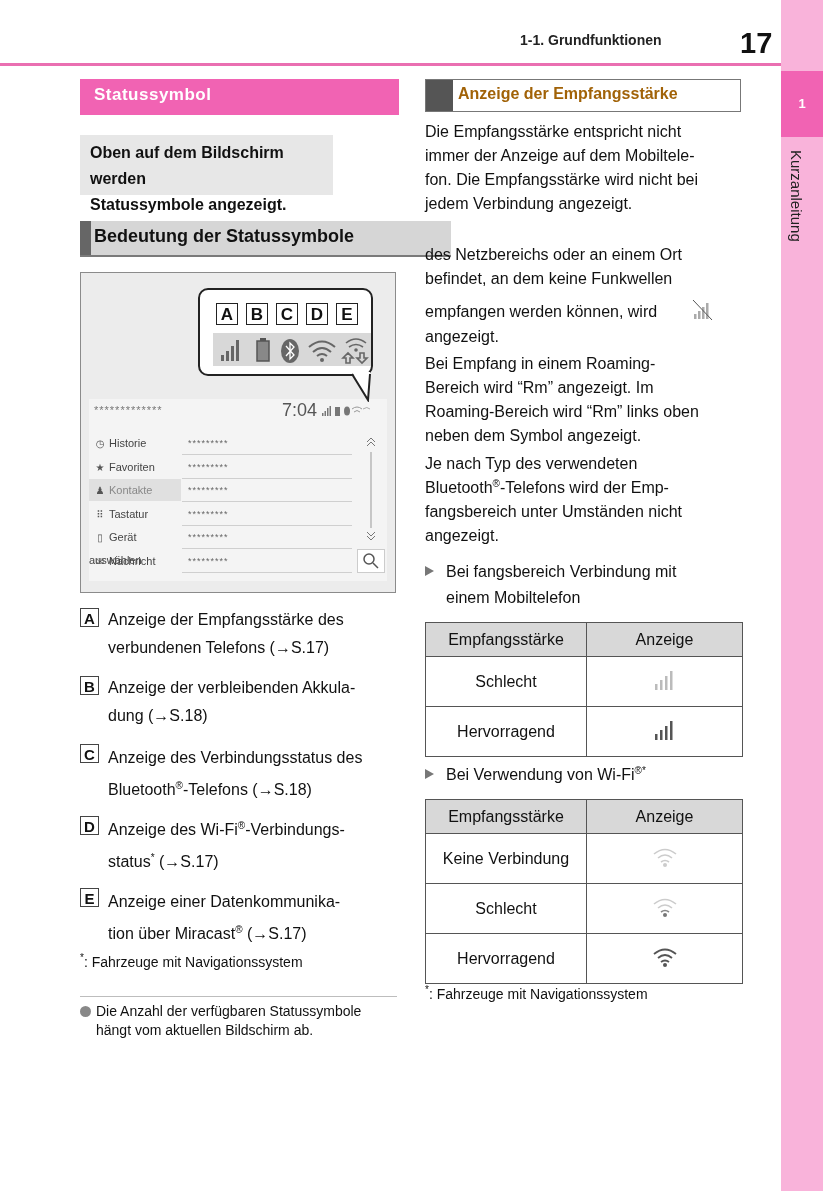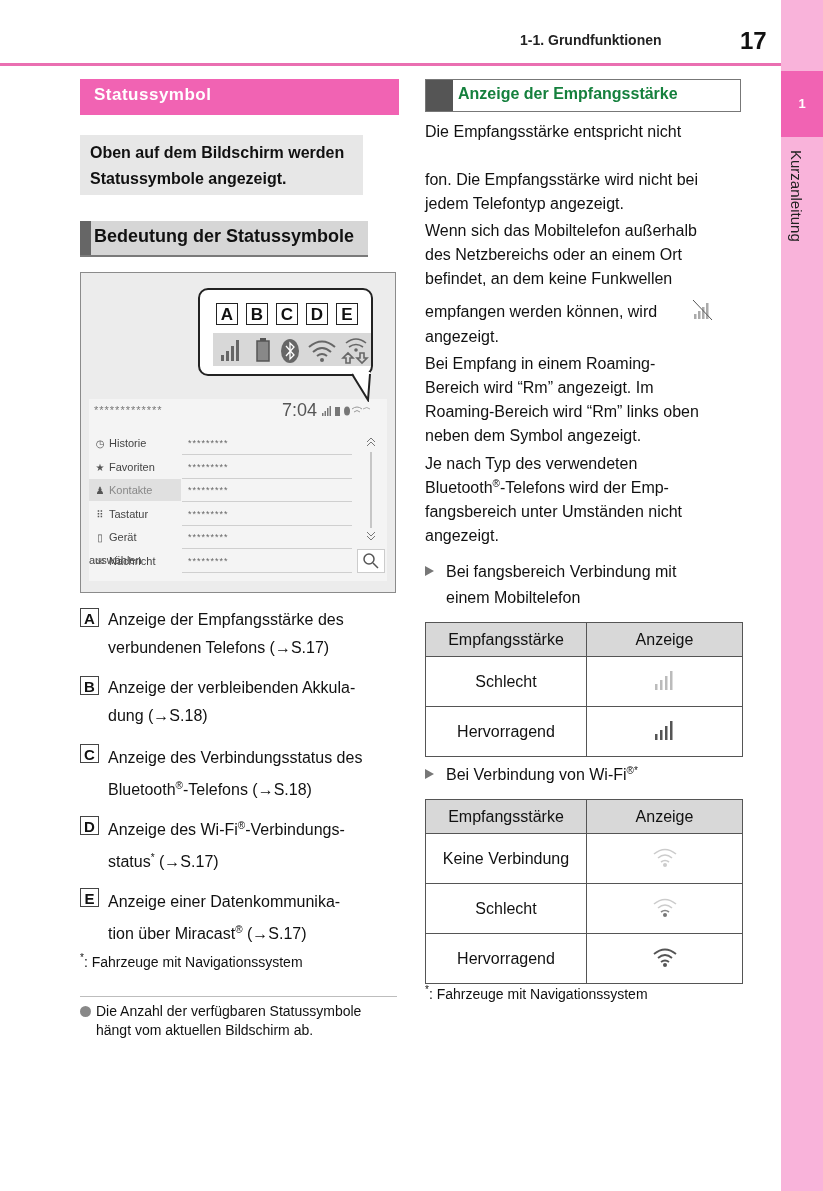--- a/index.html
+++ b/index.html
@@ -4,35 +4,35 @@
 <style>
   html, body { margin:0; padding:0; }
   body {
     width:823px; height:1191px; position:relative; overflow:hidden;
     background:#ffffff; font-family:"Liberation Sans", sans-serif; color:#111;
   }
   .abs { position:absolute; }
 
   
   .hdr-title { left:520px; top:32px; font-size:14px; font-weight:bold; color:#222; }
-  .hdr-page { left:740px; top:27px; font-size:24px; font-weight:bold; color:#111; }
+  .hdr-page { left:740px; top:27px; font-size:29px; font-weight:bold; color:#111; }
   .hdr-line { left:0; top:63px; width:781px; height:3px; background:#ea6fb1; }
 
   
   .side-strip { left:781px; top:0; width:42px; height:1191px; background:#f9b3da; }
   .side-chapter { left:781px; top:71px; width:42px; height:66px; background:#f163b3;
     color:#fff; font-size:13px; font-weight:bold; text-align:center; line-height:66px; }
   .side-label { left:788px; top:150px; writing-mode:vertical-rl; font-size:15px; color:#222; }
 
   
   .sec-title { left:80px; top:79px; width:319px; height:36px; background:#f163b3; }
   .sec-title span { position:absolute; left:14px; top:6px; color:#fff; font-size:17px; font-weight:bold; letter-spacing:0.5px; }
-  .intro-box { left:80px; top:135px; width:283px; height:60px; background:#e7e7e7; }
+  .intro-box { left:80px; top:135px; width:253px; height:60px; background:#e7e7e7; }
   .intro-box div { position:absolute; left:10px; top:5px; font-size:16px; font-weight:bold; line-height:26px; color:#111; }
-  .sub-head { left:80px; top:221px; width:288px; height:34px; background:#d6d6d6; border-bottom:2px solid #7a7a7a; }
+  .sub-head { left:80px; top:221px; width:371px; height:34px; background:#d6d6d6; border-bottom:2px solid #7a7a7a; }
   .sub-head .bar { position:absolute; left:0; top:0; width:11px; height:34px; background:#666; }
   .sub-head span { position:absolute; left:14px; top:5px; font-size:18px; font-weight:bold; color:#111; }
 
   
   .illus { left:80px; top:272px; width:316px; height:321px; border:1px solid #8b8b8b; background:#ececec; box-sizing:border-box; }
   .bubble { left:198px; top:288px; width:175px; height:88px; background:#fff; border:2px solid #222; border-radius:10px; box-sizing:border-box; }
   .bubble-tail { left:350px; top:372px; }
   .letters { left:216px; top:303px; display:flex; gap:8px; }
   .letter { width:22px; height:22px; border:1px solid #222; font-weight:bold; font-size:17px; text-align:center; line-height:22px; background:#fff; box-sizing:border-box; }
   .icon-strip { left:213px; top:333px; width:158px; height:33px; background:#d8d8d8; }
@@ -55,21 +55,21 @@
   sup { font-size:10px; line-height:0; }
   .footnote { font-size:14px; color:#111; }
   .hr { height:1px; background:#bdbdbd; }
   .note { left:80px; top:1002px; width:320px; font-size:14px; line-height:19px; color:#111; }
   .note .dot { display:inline-block; width:11px; height:11px; border-radius:50%; background:#888; margin-right:5px; vertical-align:-1px; }
   .note .line2 { padding-left:16px; }
 
   
   .r-head { left:425px; top:79px; width:316px; height:33px; border:1px solid #777; box-sizing:border-box; background:#fff; }
   .r-head .bar { position:absolute; left:0; top:0; width:27px; height:31px; background:#555; }
-  .r-head span { position:absolute; left:32px; top:5px; font-size:16px; font-weight:bold; color:#15803d; }
+  .r-head span { position:absolute; left:32px; top:5px; font-size:16px; font-weight:bold; color:#a16207; }
   .para { left:425px; width:320px; font-size:16px; line-height:24px; color:#111; }
   .bullet { left:425px; font-size:16px; line-height:26px; color:#111; }
   .bullet .tri { display:inline-block; width:0; height:0; border-top:5px solid transparent; border-bottom:5px solid transparent; border-left:9px solid #777; margin-right:12px; vertical-align:1px; }
   table.tbl { position:absolute; left:425px; width:318px; border-collapse:collapse; font-size:16px; }
   table.tbl th { background:#d8d8d8; font-weight:normal; height:31px; border:1px solid #555; }
   table.tbl td { height:47px; border:1px solid #555; text-align:center; }
   table.tbl th:first-child, table.tbl td:first-child { width:158px; }
 </style>
 </head>
 <body>
@@ -212,24 +212,24 @@
   <span class="dot"></span><span>Die Anzahl der verfügbaren Statussymbole</span><br>
   <span class="line2">hängt vom aktuellen Bildschirm ab.</span>
 </div>
 
 <div class="abs r-head">
   <div class="bar"></div>
   <span>Anzeige der Empfangsstärke</span>
 </div>
 
 <div class="abs para" style="top:120px">
-  <span>Die Empfangsstärke entspricht nicht</span><br><br><span>fon. Die Empfangsstärke wird nicht bei</span><br><span>jedem Telefontyp angezeigt.</span>
+  <span>Die Empfangsstärke entspricht nicht</span><br><span>immer der Anzeige auf dem Mobiltele-</span><br><span>fon. Die Empfangsstärke wird nicht bei</span><br><span>jedem Verbindung angezeigt.</span>
 </div>
 <div class="abs para" style="top:219px">
-  <span>Wenn sich das Mobiltelefon außerhalb</span><br><span>des Netzbereichs oder an einem Ort</span><br><span>befindet, an dem keine Funkwellen</span>
+  <br><span>des Netzbereichs oder an einem Ort</span><br><span>befindet, an dem keine Funkwellen</span>
 </div>
 <div class="abs para" style="top:300px;width:260px">
   <span>empfangen werden können, wird</span>
 </div>
 <svg class="abs" style="left:690px;top:298px" width="26" height="24">
   <g fill="#aaa">
       <rect x="4" y="16" width="2.5" height="5"></rect>
       <rect x="8" y="13" width="2.5" height="8"></rect>
       <rect x="12" y="9" width="2.5" height="12"></rect>
       <rect x="16" y="5" width="2.5" height="16"></rect>
@@ -279,21 +279,21 @@
               <rect x="12" y="8" width="2.5" height="14"></rect>
               <rect x="17" y="3" width="2.5" height="19"></rect>
             </g>
           </svg>
     </td>
   </tr>
 </tbody>
   </table>
 
 <div class="abs bullet" style="top:762px">
-  <span class="tri"></span><span>Bei Verbindung von Wi-Fi</span><sup>®*</sup>
+  <span class="tri"></span><span>Bei Verwendung von Wi-Fi</span><sup>®*</sup>
 </div>
 
 <table class="tbl" style="top:799px">
   <tbody>
       <tr>
     <th>Empfangsstärke</th>
     <th>Anzeige</th>
   </tr>
   <tr>
     <td>Keine Verbindung</td>

